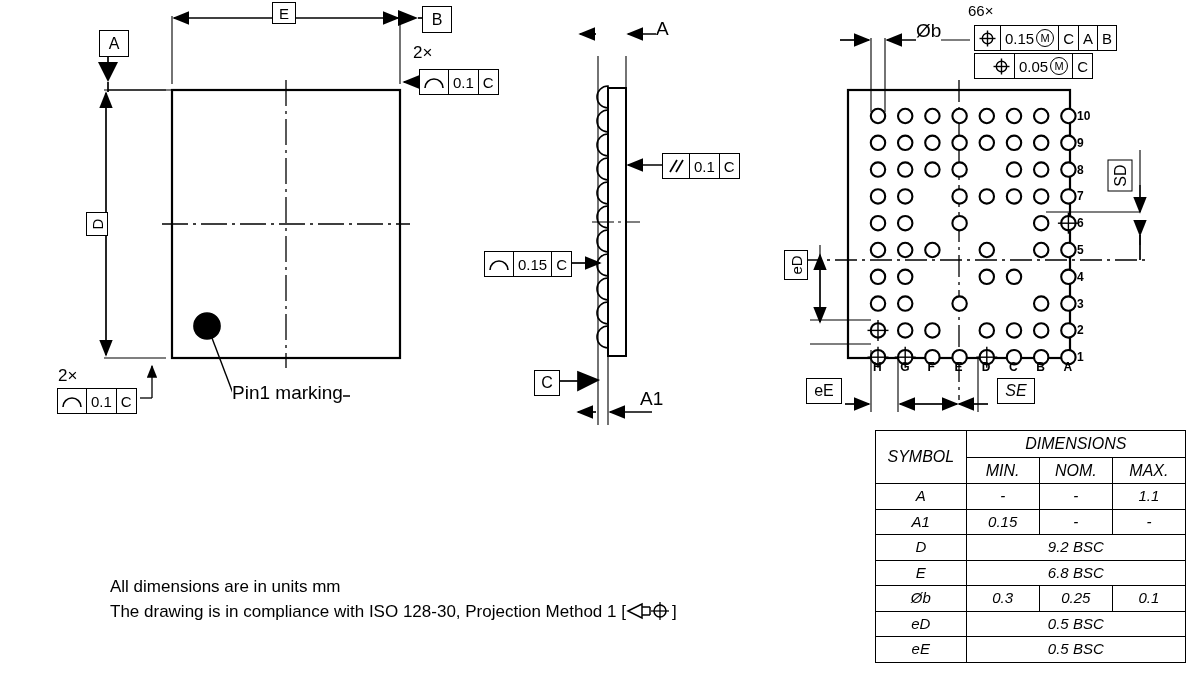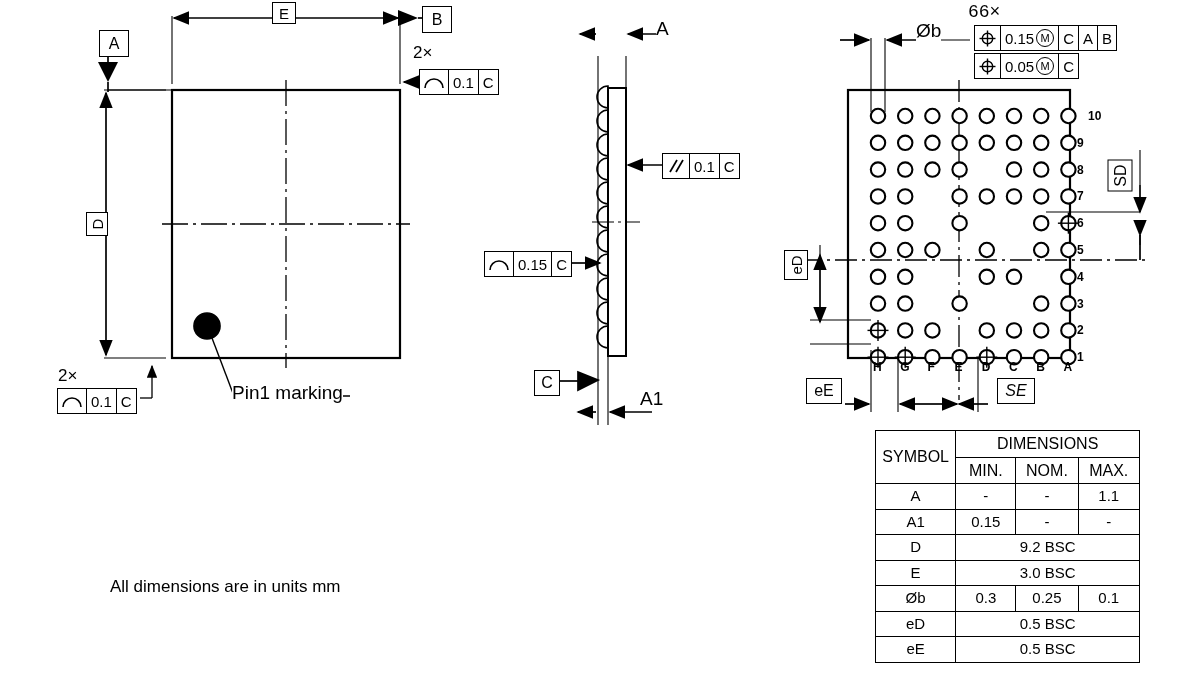--- a/index.html
+++ b/index.html
@@ -1,22 +1,22 @@
 <!DOCTYPE html>
 <html><head>
 <meta charset="utf-8">
 <style>
   html,body{margin:0;padding:0;background:#fff;}
   body{width:1200px;height:675px;position:relative;overflow:hidden;
        font-family:"Liberation Sans",sans-serif;color:#000;}
   #canvas{position:absolute;left:0;top:0;width:1200px;height:675px;}
   .lbl{position:absolute;font-family:"Liberation Sans",sans-serif;color:#000;white-space:nowrap;}
   
-  #dimtable{position:absolute;left:875px;top:430px;width:265px;
-            border-collapse:collapse;font-size:15px;}
+  #dimtable{position:absolute;left:875px;top:430px;width:311px;
+            border-collapse:collapse;font-size:15px;font-style:italic;}
   #dimtable td,#dimtable th{border:1.6px solid #000;text-align:center;
             padding:4px 2px;font-weight:normal;font-size:15px;line-height:1.1;}
   #dimtable th{font-size:16px;}
   .sym-cell{width:78px;}
   .v-cell{width:62px;}
   
   #notes{position:absolute;left:110px;top:575px;font-size:17px;line-height:1.45;}
   
   .fcf{position:absolute;display:flex;align-items:stretch;border:1.6px solid #000;
        background:#fff;font-size:15px;line-height:1;}
@@ -456,41 +456,41 @@
 <div class="fcf" style="left:484px;top:251px;">
   <div>
     <svg width="20" height="13" viewBox="0 0 20 13">
         <path d="M1,12 A9,9 0 0,1 19,12" stroke="#000" fill="none" stroke-width="1.6"></path>
       </svg>
   </div>
   <div>0.15</div>
   <div>C</div>
 </div>
 
-<div class="plain" style="left:968px;top:2px;font-size:18px;font-family:Liberation Mono, monospace;">66×</div>
+<div class="plain" style="left:968px;top:2px;font-size:15px;">66×</div>
 <div class="plain" style="left:916px;top:20px;font-size:19px;">Øb</div>
 
 <div class="fcf" style="left:974px;top:25px;">
   <div>
     <svg width="17" height="17" viewBox="0 0 17 17">
         <circle cx="8.5" cy="8.5" r="5.2" stroke="#000" fill="none" stroke-width="1.4"></circle>
         <line x1="8.5" y1="0.5" x2="8.5" y2="16.5" stroke="#000" stroke-width="1.4"></line>
         <line x1="0.5" y1="8.5" x2="16.5" y2="8.5" stroke="#000" stroke-width="1.4"></line>
       </svg>
   </div>
   <div>
     <span>0.15</span>
     <span class="mod" style="display:inline-flex;align-items:center;justify-content:center;width:16px;height:16px;border:1.4px solid #000;border-radius:50%;font-size:11px;margin-left:2px;">M</span>
   </div>
   <div>C</div>
   <div>A</div>
   <div>B</div>
 </div>
 
-<div class="fcf" style="left:974px;top:53px;">
+<div class="fcf" style="left:974px;top:53px;padding-left:14px;">
   <div>
     <svg width="17" height="17" viewBox="0 0 17 17">
         <circle cx="8.5" cy="8.5" r="5.2" stroke="#000" fill="none" stroke-width="1.4"></circle>
         <line x1="8.5" y1="0.5" x2="8.5" y2="16.5" stroke="#000" stroke-width="1.4"></line>
         <line x1="0.5" y1="8.5" x2="16.5" y2="8.5" stroke="#000" stroke-width="1.4"></line>
       </svg>
   </div>
   <div>
     <span>0.05</span>
     <span class="mod" style="display:inline-flex;align-items:center;justify-content:center;width:16px;height:16px;border:1.4px solid #000;border-radius:50%;font-size:11px;margin-left:2px;">M</span>
@@ -507,34 +507,47 @@
     <div class="lbl" style="left: 873px; top: 360px; font-size: 12px; font-weight: bold;">H</div>
     <div class="lbl" style="left: 900.2px; top: 360px; font-size: 12px; font-weight: bold;">G</div>
     <div class="lbl" style="left: 927.4px; top: 360px; font-size: 12px; font-weight: bold;">F</div>
     <div class="lbl" style="left: 954.6px; top: 360px; font-size: 12px; font-weight: bold;">E</div>
     <div class="lbl" style="left: 981.8px; top: 360px; font-size: 12px; font-weight: bold;">D</div>
     <div class="lbl" style="left: 1009px; top: 360px; font-size: 12px; font-weight: bold;">C</div>
     <div class="lbl" style="left: 1036.2px; top: 360px; font-size: 12px; font-weight: bold;">B</div>
     <div class="lbl" style="left: 1063.4px; top: 360px; font-size: 12px; font-weight: bold;">A</div>
   </div>
 <div id="row-labels">
-    <div class="lbl" style="left: 1077px; top: 109px; font-size: 12px; font-weight: bold; padding-left: 11px;">10</div>
+    <div class="lbl" style="left: 1077px; top: 109px; font-size: 12px; font-weight: bold;">10</div>
     <div class="lbl" style="left: 1077px; top: 135.8px; font-size: 12px; font-weight: bold;">9</div>
     <div class="lbl" style="left: 1077px; top: 162.6px; font-size: 12px; font-weight: bold;">8</div>
     <div class="lbl" style="left: 1077px; top: 189.4px; font-size: 12px; font-weight: bold;">7</div>
     <div class="lbl" style="left: 1077px; top: 216.2px; font-size: 12px; font-weight: bold;">6</div>
     <div class="lbl" style="left: 1077px; top: 243px; font-size: 12px; font-weight: bold;">5</div>
     <div class="lbl" style="left: 1077px; top: 269.8px; font-size: 12px; font-weight: bold;">4</div>
     <div class="lbl" style="left: 1077px; top: 296.6px; font-size: 12px; font-weight: bold;">3</div>
     <div class="lbl" style="left: 1077px; top: 323.4px; font-size: 12px; font-weight: bold;">2</div>
     <div class="lbl" style="left: 1077px; top: 350.2px; font-size: 12px; font-weight: bold;">1</div>
   </div>
 
 <div id="notes">
   <div>All dimensions are in units mm</div>
+  <div>
+    <span>The drawing is in compliance with ISO 128-30, Projection Method 1 [</span><span style="display:inline-flex;vertical-align:-4px;">
+      <svg width="46" height="20" viewBox="0 0 46 20">
+        <path d="M2,10 L16,3 L16,17 z" fill="none" stroke="#000" stroke-width="1.5"></path>
+        <line x1="16" y1="6" x2="24" y2="6" stroke="#000" stroke-width="1.5"></line>
+        <line x1="16" y1="14" x2="24" y2="14" stroke="#000" stroke-width="1.5"></line>
+        <line x1="24" y1="6" x2="24" y2="14" stroke="#000" stroke-width="1.5"></line>
+        <circle cx="34" cy="10" r="6" fill="none" stroke="#000" stroke-width="1.5"></circle>
+        <line x1="34" y1="1" x2="34" y2="19" stroke="#000" stroke-width="1.3"></line>
+        <line x1="25" y1="10" x2="43" y2="10" stroke="#000" stroke-width="1.3"></line>
+      </svg>
+      </span><span>]</span>
+  </div>
 </div>
 
 <table id="dimtable">
   <thead>
     <tr>
       <th class="sym-cell" rowspan="2">SYMBOL</th>
       <th colspan="3">DIMENSIONS</th>
     </tr>
     <tr>
       <th class="v-cell">MIN.</th>
@@ -554,21 +567,21 @@
         <td class="v-cell">0.15</td>
         <td class="v-cell">-</td>
         <td class="v-cell">-</td>
       </tr>
       <tr>
         <td class="sym-cell">D</td>
         <td colspan="3">9.2 BSC</td>
       </tr>
       <tr>
         <td class="sym-cell">E</td>
-        <td colspan="3">3.0 BSC</td>
+        <td colspan="3">6.8 BSC</td>
       </tr>
       <tr>
         <td class="sym-cell">Øb</td>
         <td class="v-cell">0.3</td>
         <td class="v-cell">0.25</td>
         <td class="v-cell">0.1</td>
       </tr>
       <tr>
         <td class="sym-cell">eD</td>
         <td colspan="3">0.5 BSC</td>

